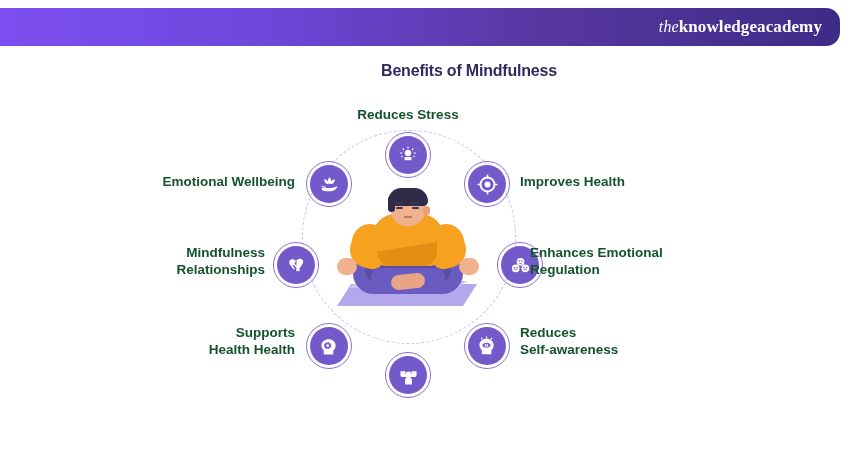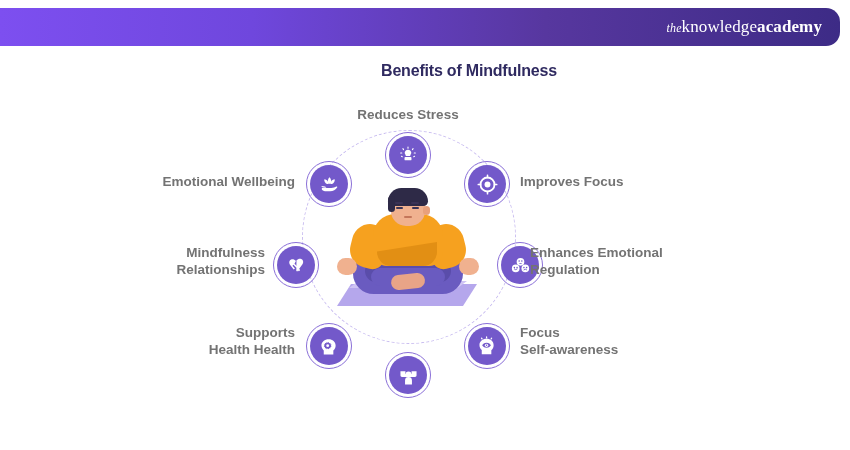--- a/index.html
+++ b/index.html
@@ -15,22 +15,22 @@
     position:absolute;left:0;top:8px;width:840px;height:38px;
     border-radius:0 14px 14px 0;
     background:linear-gradient(90deg,#7d4ff0 0%,#6f47dd 30%,#57379f 65%,#3d2b86 100%);
     display:flex;align-items:center;justify-content:flex-end;
   }
   .logo{
     margin-right:18px;color:#fff;
     font-family:"Liberation Serif", serif;
     font-size:17px;letter-spacing:.1px;white-space:nowrap;
   }
-  .logo .the{font-style:italic;font-size:12px;}
-  .logo .know{font-weight:400;}
+  .logo .the{font-style:italic;font-size:16px;}
+  .logo .know{font-weight:700;}
   .logo .acad{font-weight:700;}
 
   
   .title{
     position:absolute;left:0;top:62px;width:850px;text-align:center;
     font-size:16px;font-weight:700;color:#2f2a60;letter-spacing:-.2px;padding-left:44px;
   }
 
   
   .stage{position:absolute;left:0;top:96px;width:850px;height:340px;}
@@ -132,21 +132,21 @@
   }
   .node .disc{
     position:absolute;left:4px;top:4px;width:38px;height:38px;
     border-radius:50%;background:#7359ca;
     display:flex;align-items:center;justify-content:center;
   }
   .node svg{display:block;}
 
   
   .label{
-    position:absolute;font-size:13.5px;font-weight:700;color:#737373;
+    position:absolute;font-size:13.5px;font-weight:700;color:#14532d;
     line-height:1.28;white-space:pre-line;
   }
   .label.r{text-align:right;}
   .label.l{text-align:left;}
   .label.c{text-align:center;}
 </style>
 </head>
 <body>
 
 <div class="page">
@@ -212,21 +212,21 @@
         <svg width="23" height="23" viewBox="0 0 24 24">
           <circle cx="12" cy="12" r="7.3" fill="none" stroke="#fff" stroke-width="1.9"></circle>
           <circle cx="12" cy="12" r="3.1" fill="#fff"></circle>
           <rect x="11.2" y="1.6" width="1.6" height="4" fill="#fff" rx=".6"></rect>
           <rect x="11.2" y="18.4" width="1.6" height="4" fill="#fff" rx=".6"></rect>
           <rect x="1.6" y="11.2" width="4" height="1.6" fill="#fff" rx=".6"></rect>
           <rect x="18.4" y="11.2" width="4" height="1.6" fill="#fff" rx=".6"></rect>
         </svg>
       </div>
     </div>
-    <div class="label l" style="left:520px;top:77px;width:190px;">Improves Focus</div>
+    <div class="label l" style="left:520px;top:77px;width:190px;">Improves Health</div>
 
     <div class="node" style="left:497px;top:146px;">
       <div class="outer"></div>
       <div class="disc">
         <svg width="23" height="23" viewBox="0 0 24 24" fill="#fff">
           <circle cx="12" cy="8.2" r="4"></circle>
           <circle cx="7" cy="15" r="4"></circle>
           <circle cx="17" cy="15" r="4"></circle>
           <g fill="#7359ca">
             <circle cx="10.6" cy="7.4" r=".8"></circle>
@@ -254,21 +254,21 @@
             <path d="M11 8.1c-2.3 0-4 1.5-4.6 2.6.6 1.1 2.3 2.6 4.6 2.6s4-1.5 4.6-2.6C15 9.6 13.3 8.1 11 8.1z"></path>
           </g>
           <circle cx="11" cy="10.7" r="1.7" fill="#fff"></circle>
           <circle cx="11" cy="10.7" r=".75" fill="#7359ca"></circle>
           <rect x="10.4" y="1.4" width="1.3" height="2.2" rx=".6"></rect>
           <rect x="5.4" y="2.6" width="1.3" height="2.2" rx=".6" transform="rotate(-32 6 3.7)"></rect>
           <rect x="15.4" y="2.6" width="1.3" height="2.2" rx=".6" transform="rotate(32 16 3.7)"></rect>
         </svg>
       </div>
     </div>
-    <div class="label l" style="left:520px;top:228px;width:200px;">Focus
+    <div class="label l" style="left:520px;top:228px;width:200px;">Reduces
 Self-awareness</div>
 
     <div class="node" style="left:385px;top:256px;">
       <div class="outer"></div>
       <div class="disc">
         <svg width="23" height="23" viewBox="0 0 24 24" fill="#fff">
           <path d="M3.6 7.6h5.2v3.1a5 5 0 0 1 6.4 0V7.6h5.2v4.2c0 1-.7 1.7-1.6 1.7H5.2c-.9 0-1.6-.7-1.6-1.7z"></path>
           <circle cx="12" cy="10.8" r="3.1"></circle>
           <path d="M8.4 21.4v-4.3a3.6 3.6 0 0 1 7.2 0v4.3z"></path>
         </svg>

